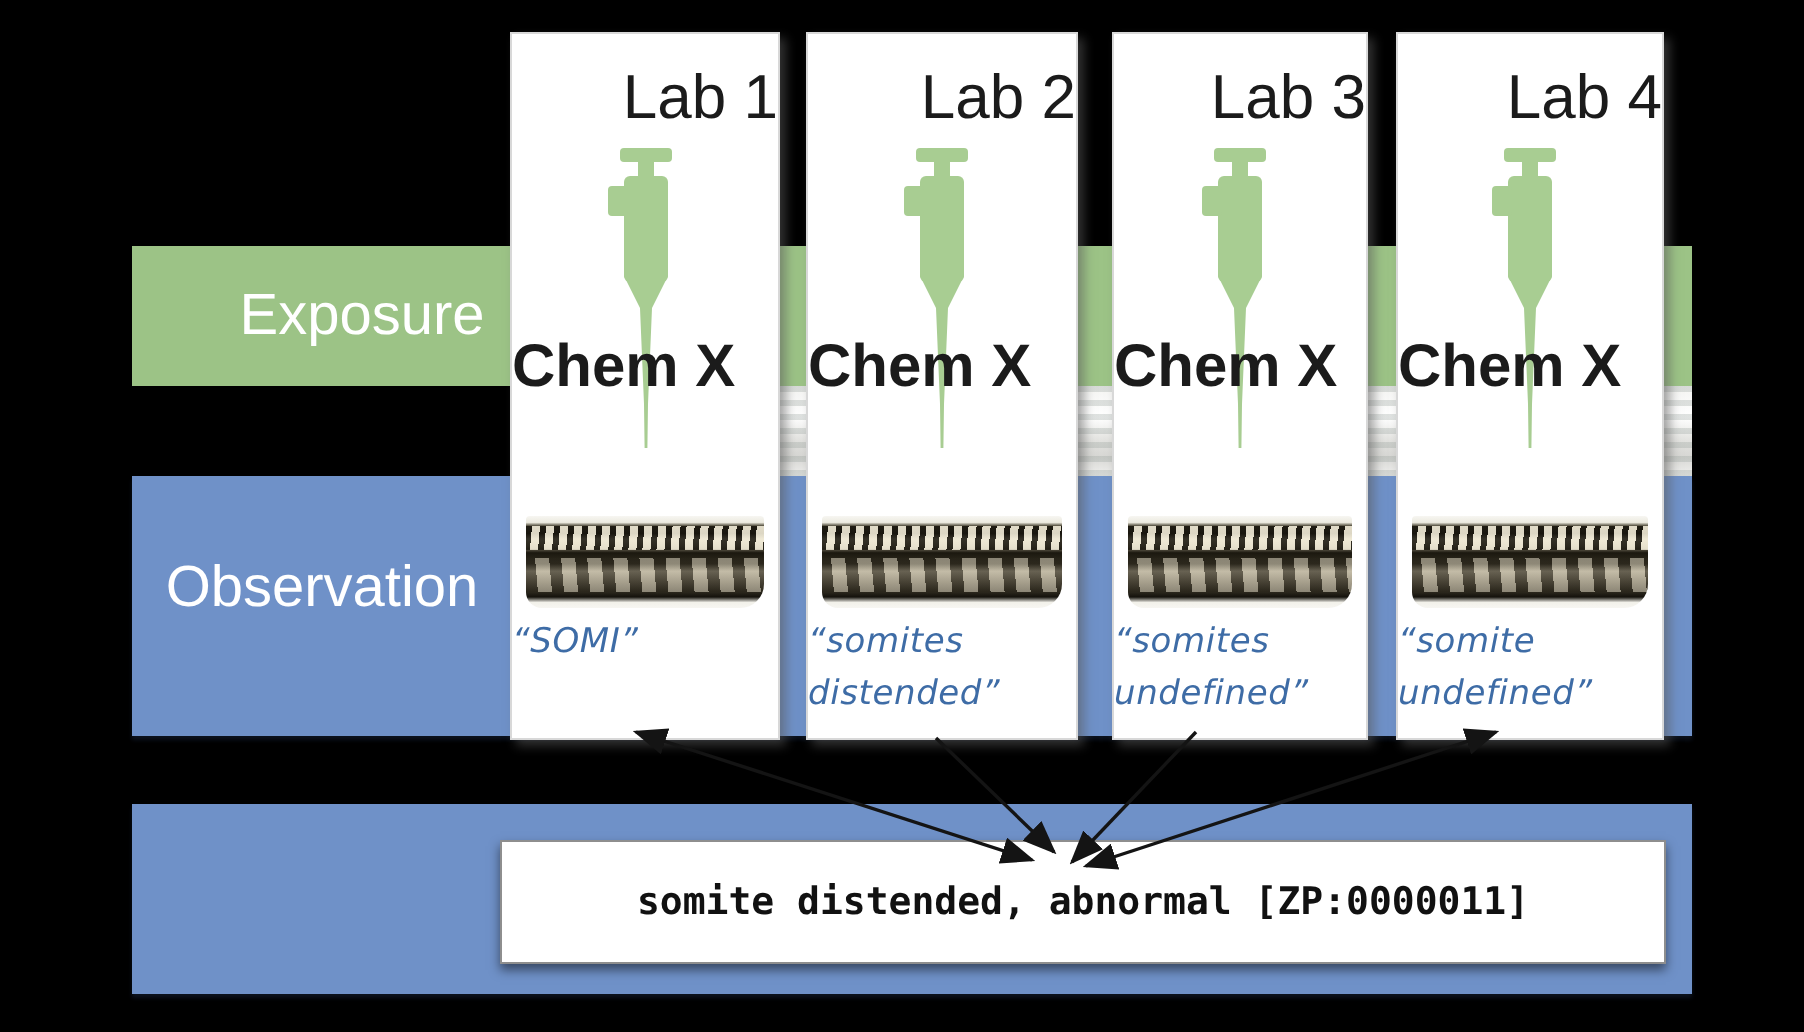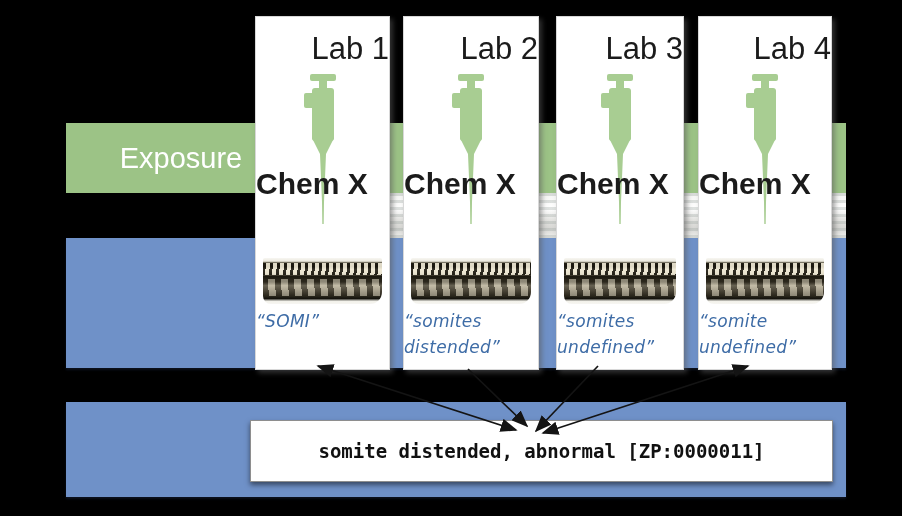--- a/index.html
+++ b/index.html
@@ -80,20 +80,21 @@
 </head>
 <body>
 
 <div class="canvas">
 
   <div class="band band-exposure"></div>
   <div class="band band-observation"></div>
   <div class="band band-harmonization"></div>
 
   <div class="band-label label-exposure">Exposure</div>
+  <div class="band-label label-observation">Observation</div>
 
   <div class="artifact artifact-1"></div>
   <div class="artifact artifact-2"></div>
   <div class="artifact artifact-3"></div>
   <div class="artifact artifact-4"></div>
 
   <div class="card card-1">
     <div class="lab-title">Lab 1</div>
     <svg class="pipette" width="44" height="152" viewBox="0 0 44 152">
       <g fill="#a8cd92">

